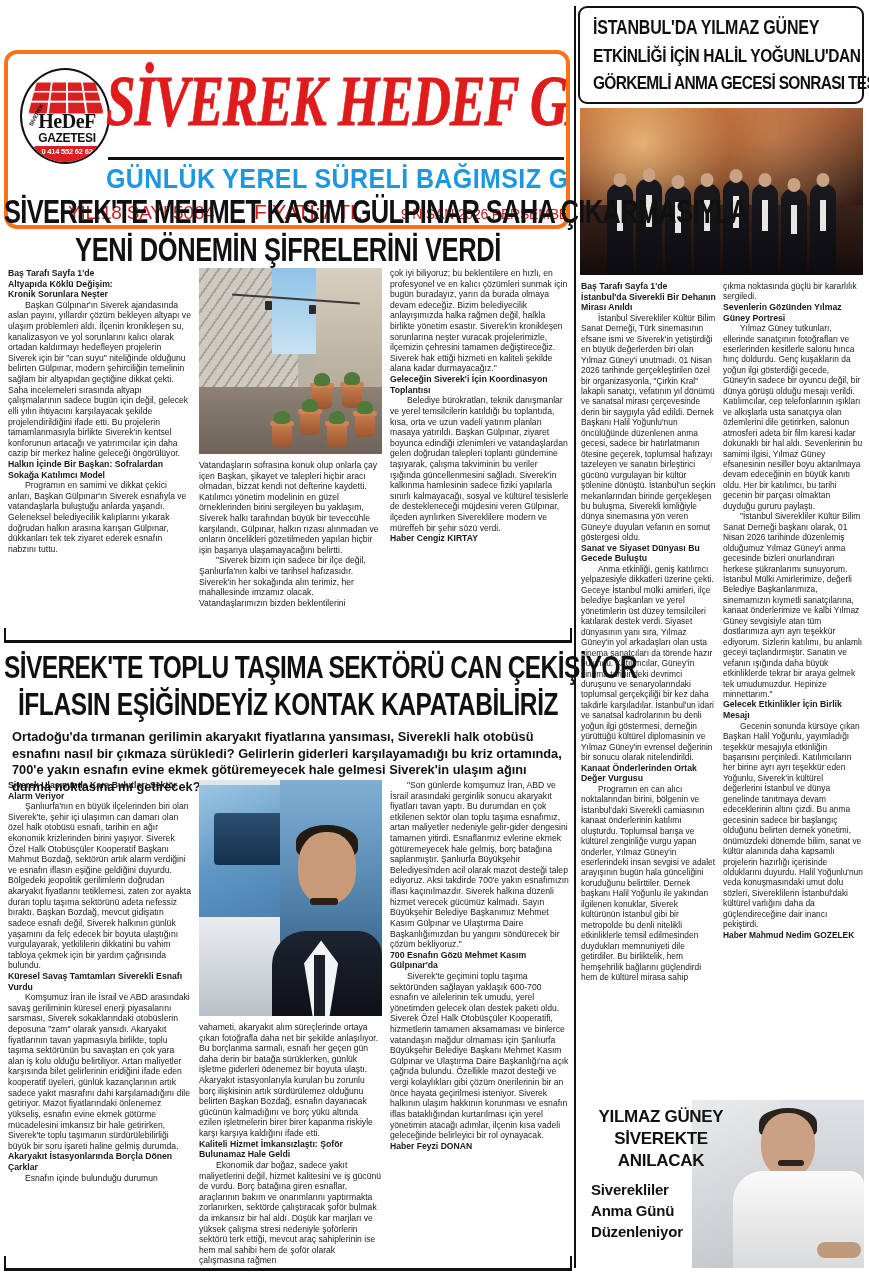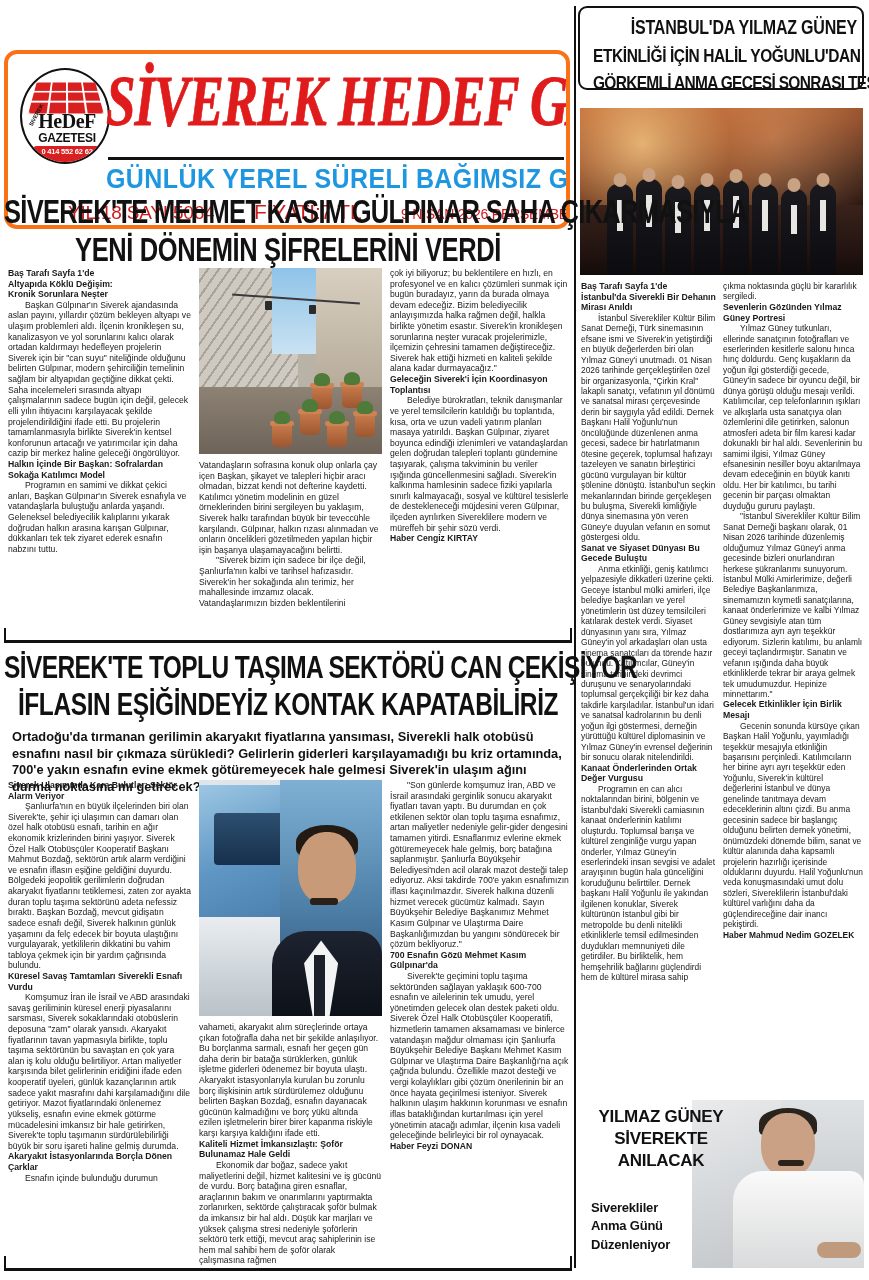--- a/index.html
+++ b/index.html
@@ -143,26 +143,26 @@
     font-weight: normal;
   }
   .mast-info .yil   { font-size: 19px; letter-spacing: -0.2px; }
   .mast-info .fiyat { font-size: 21px; letter-spacing: -0.2px; }
   .mast-info .tarih { font-size: 14px; letter-spacing: -0.2px; }
 
   
   .rtop-box {
     position: absolute;
     left: 578px; top: 6px;
-    width: 286px; height: 84px;
+    width: 286px; height: 98px;
     border: 2px solid #111;
     border-radius: 9px;
     background: #fff;
     padding: 6px 5px 0 13px;
-    text-align: right;
+    text-align: left;
   }
   .rtop-line {
     font-weight: bold;
     color: #111;
     line-height: 1.12;
     transform: scaleY(1.22);
     transform-origin: top center;
     white-space: nowrap;
   }
   .rtop-l1 { font-size: 16px; margin-top: 3px; letter-spacing: -0.2px; }
@@ -430,23 +430,23 @@
   }
   .ad-title {
     font-weight: bold;
     font-size: 17px;
     line-height: 1.28;
     color: #111;
     text-align: center;
     letter-spacing: -0.3px;
   }
   .ad-sub {
-    margin-top: 28px;
-    font-weight: bold;
-    font-size: 13px;
+    margin-top: 8px;
+    font-weight: bold;
+    font-size: 15px;
     line-height: 1.4;
     color: #111;
     letter-spacing: -0.2px;
   }
   .ad-photo {
     position: absolute; right: 0; top: 0;
     width: 172px; height: 100%;
     background: linear-gradient(180deg,#dfe2e4 0%,#b9bec2 100%);
   }
   .ad-photo .apw {

